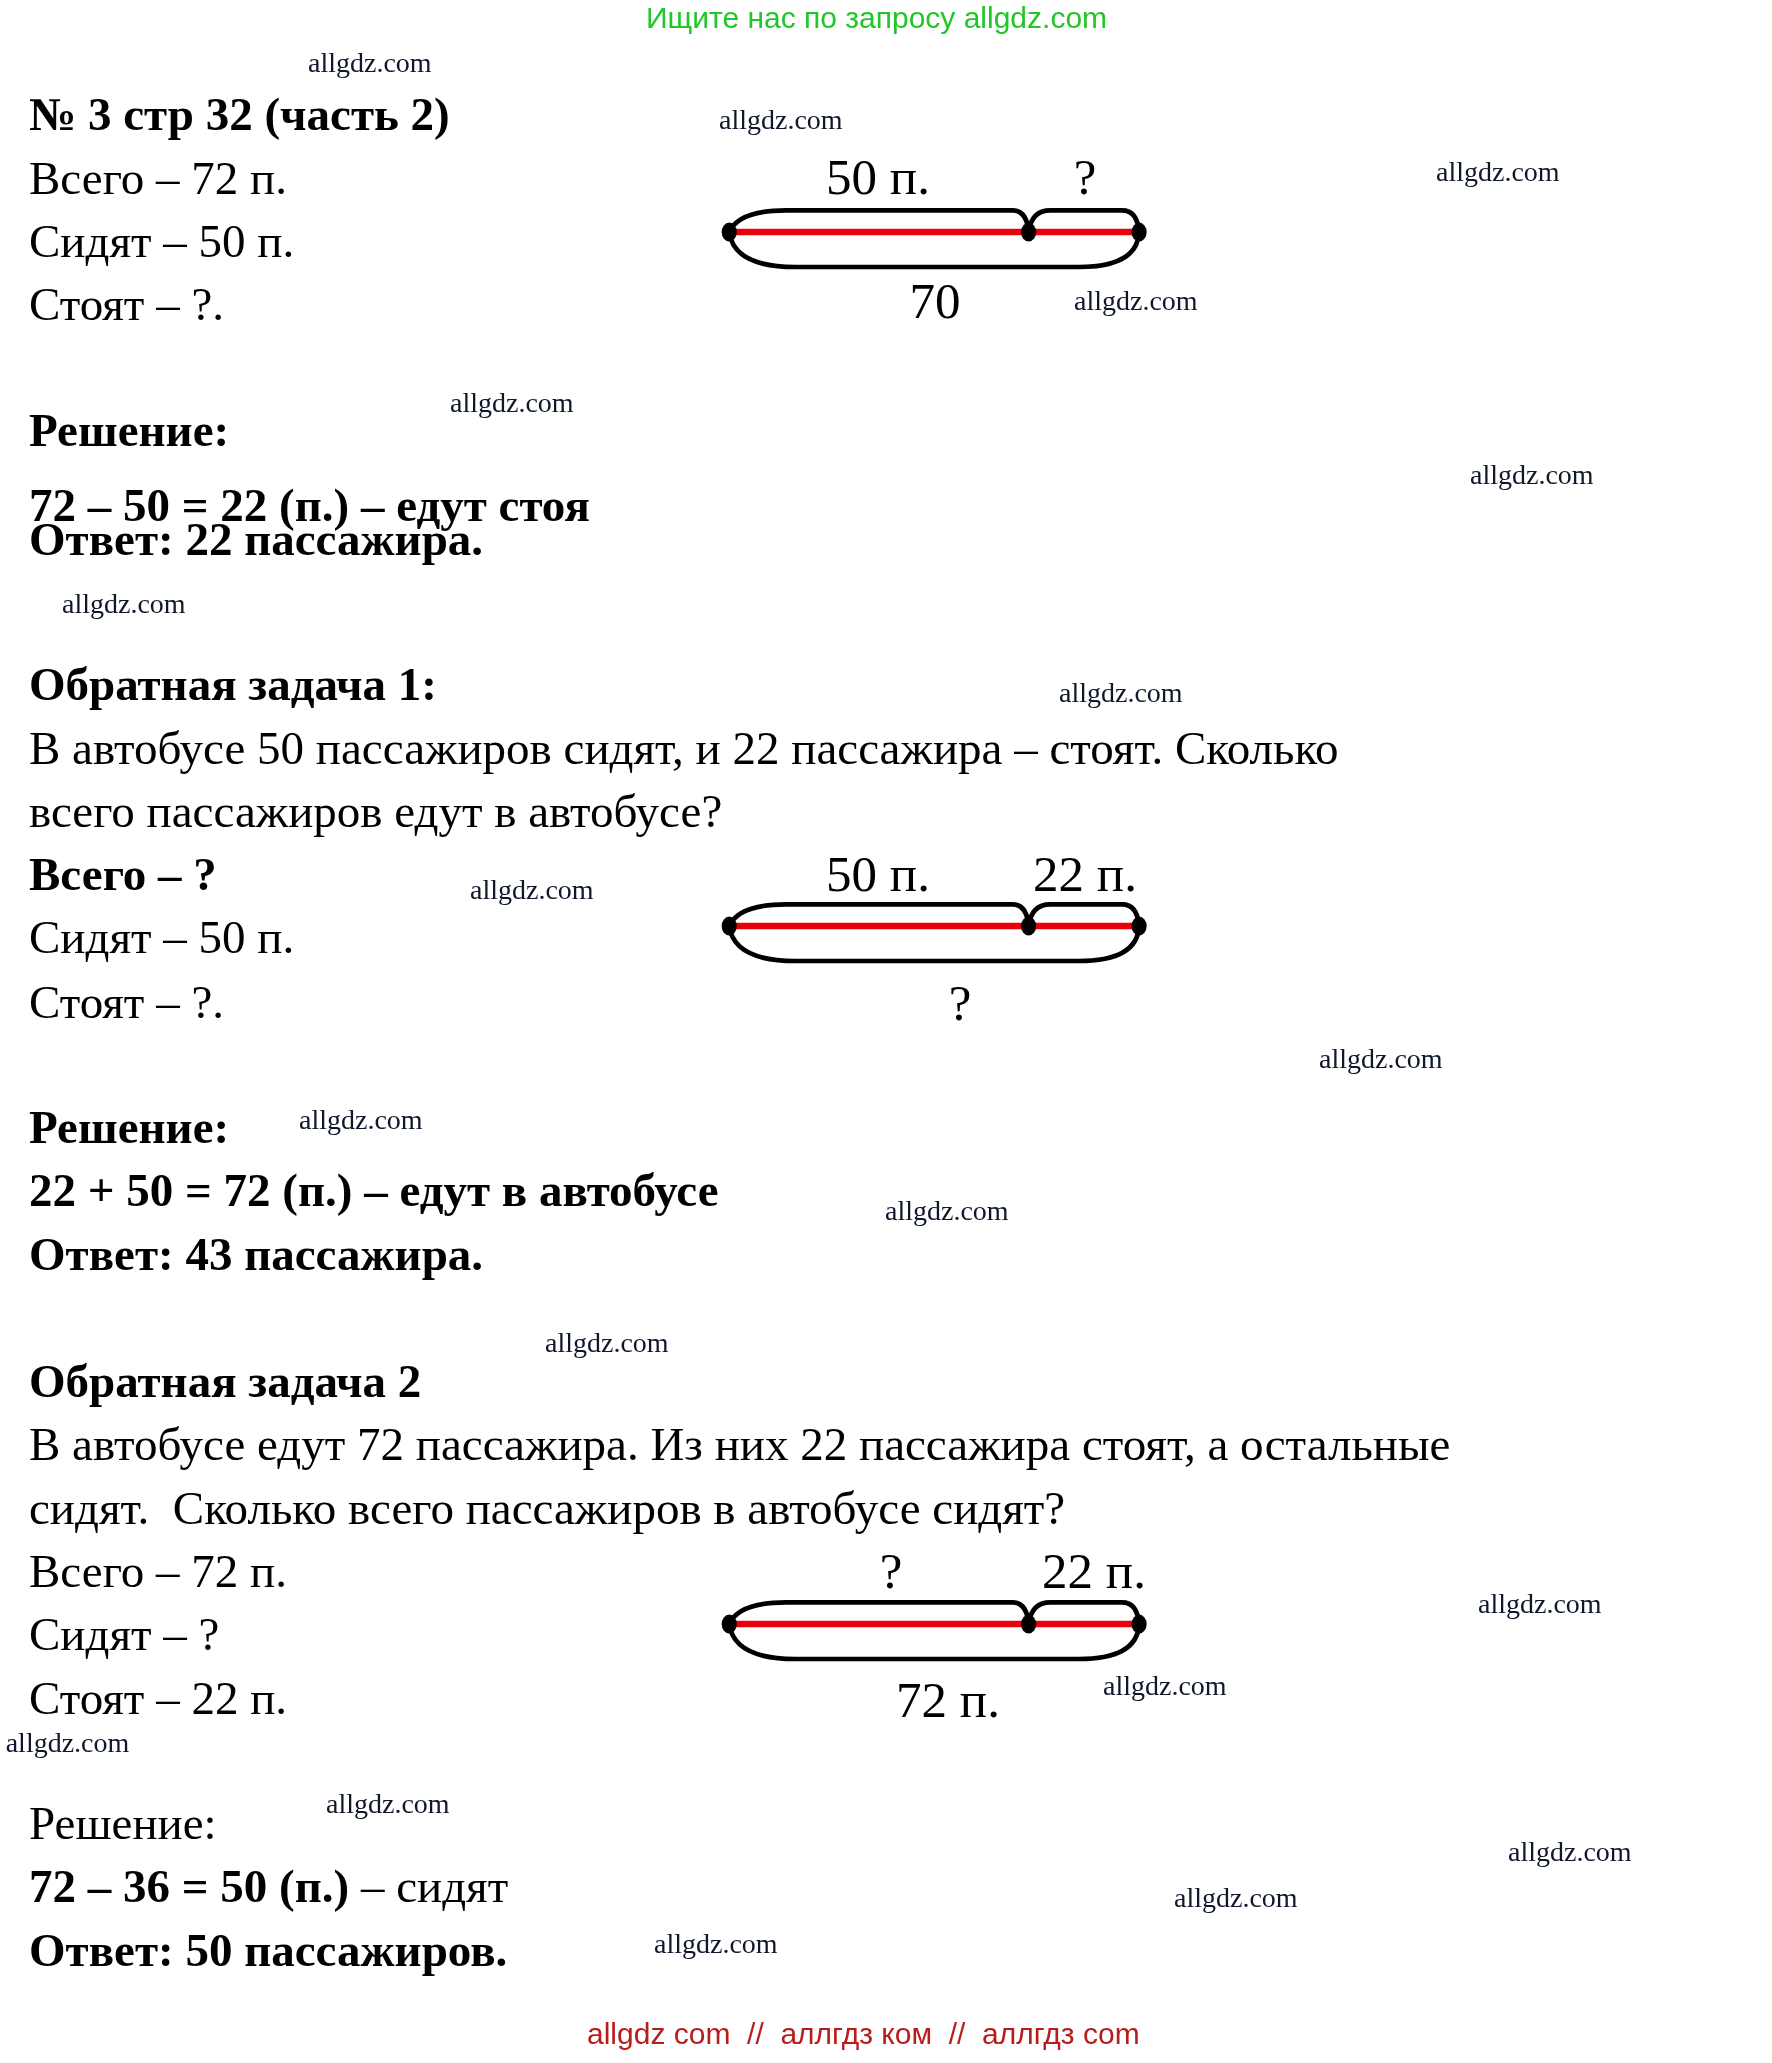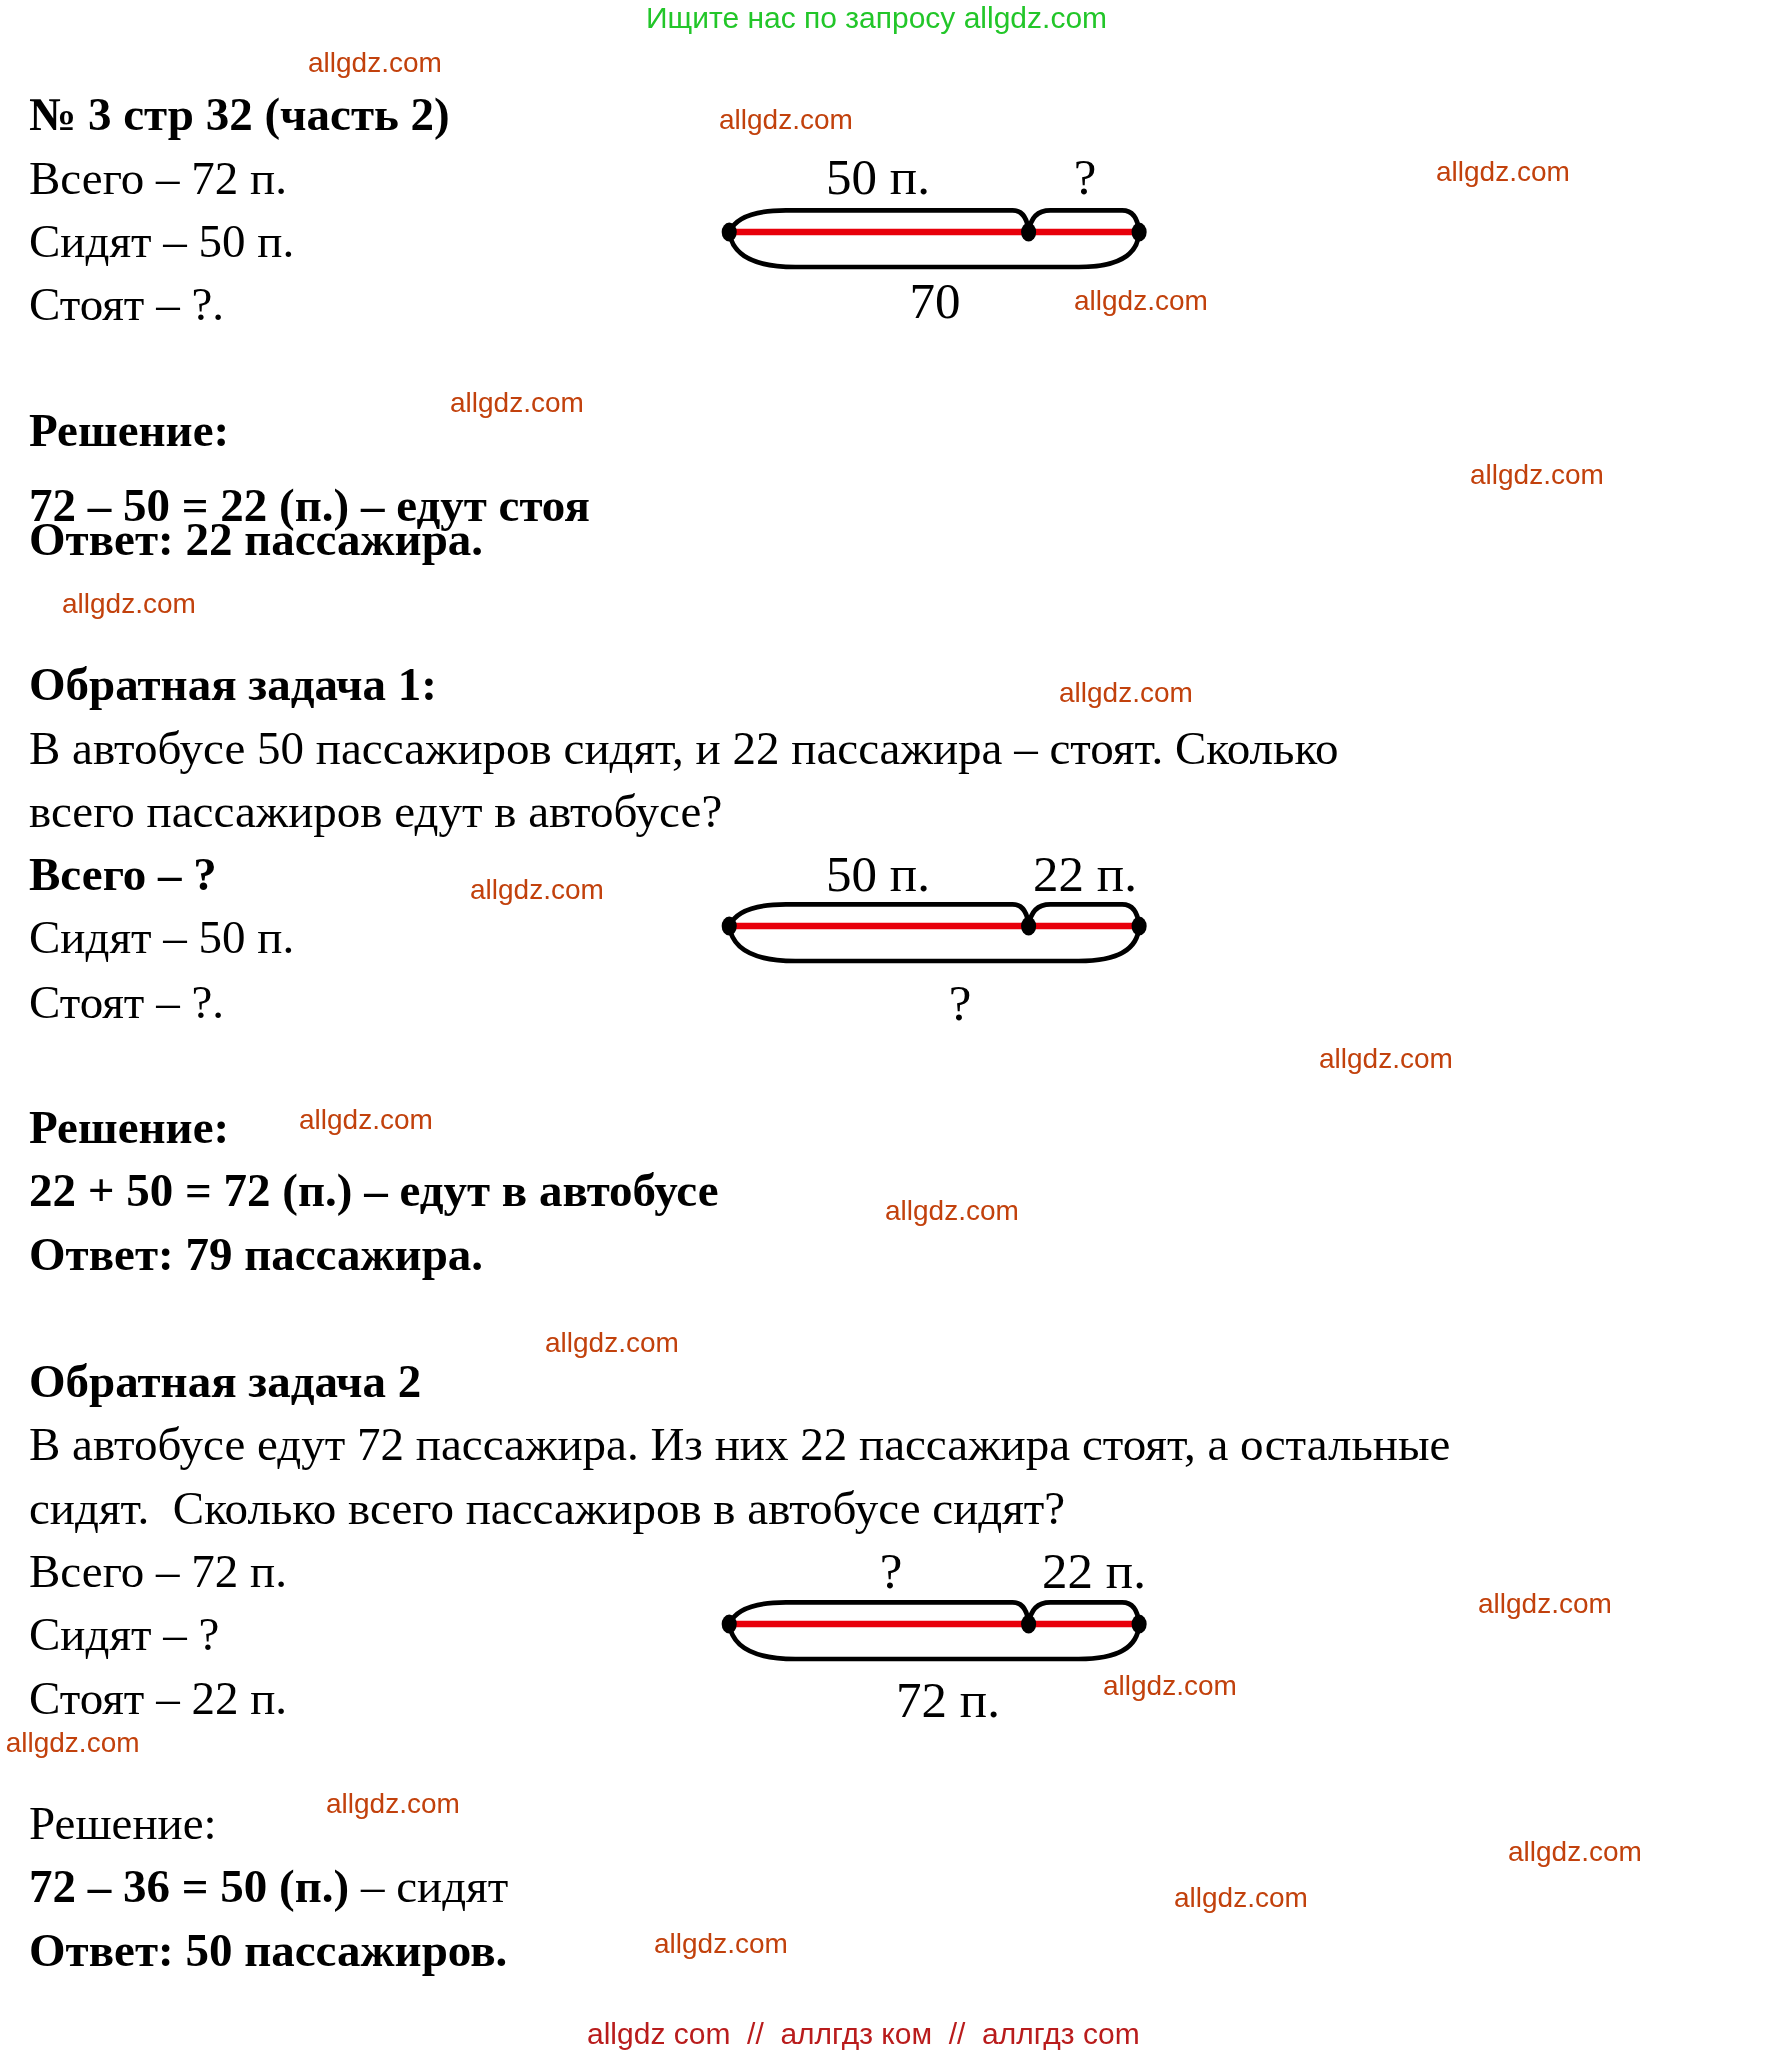--- a/index.html
+++ b/index.html
@@ -1,20 +1,20 @@
 <!DOCTYPE html>
 <html style="font-size:15px"><head>
 <meta charset="utf-8">
 <style>
   html, body { margin:0; padding:0; background:#ffffff; }
   body { width:1773px; height:2063px; position:relative; overflow:hidden; }
   .abs { position:absolute; white-space:nowrap; }
   .serif { font-family:"Liberation Serif","DejaVu Serif",serif; color:#000; font-size:47px; line-height:1; }
   .b { font-weight:bold; }
-  .wm { font-family:Liberation Sans, sans-serif; font-size:28px; color:#c2410c; line-height:1; }
+  .wm { font-family:Liberation Serif, serif; font-size:28px; color:#0f172a; line-height:1; }
   .hdr { font-family:"Liberation Sans","DejaVu Sans",sans-serif; font-size:30px; color:#22c629; line-height:1; }
   .ftr { font-family:"Liberation Sans","DejaVu Sans",sans-serif; font-size:30px; color:#b91c1c; line-height:1; }
   .lbl { font-family:"Liberation Serif","DejaVu Serif",serif; font-size:51px; color:#000; line-height:1; transform:translateX(-50%); }
   svg.diag { position:absolute; overflow:visible; }
 </style>
 </head>
 <body>
 
 <div class="abs hdr" style="left:646px; top:2.8px;">Ищите нас по запросу allgdz.com</div>
 
@@ -79,21 +79,21 @@
     <path d="M20 35 Q25 72 90 72 L390 72 Q452 72 454 35" fill="none" stroke="#000" stroke-width="5"></path>
     <line x1="20" y1="35" x2="454" y2="35" stroke="#e8000b" stroke-width="7"></line>
     <ellipse cx="20" cy="35" rx="8" ry="10" fill="#000"></ellipse>
     <ellipse cx="337" cy="35" rx="8" ry="10" fill="#000"></ellipse>
     <ellipse cx="454" cy="35" rx="8" ry="10" fill="#000"></ellipse>
   </svg>
   <div class="abs lbl" style="left:960px; top:978px;">?</div>
 
   <div class="abs serif b" style="left:29px; top:1104px;">Решение:</div>
   <div class="abs serif b" style="left:29px; top:1167px;">22 + 50 = 72 (п.) – едут в автобусе</div>
-  <div class="abs serif b" style="left:29px; top:1231px;">Ответ: 79 пассажира.</div>
+  <div class="abs serif b" style="left:29px; top:1231px;">Ответ: 43 пассажира.</div>
 </section>
 
 <section>
   <div class="abs serif b" style="left:29px; top:1358px;">Обратная задача 2</div>
   <div class="abs serif" style="left:29px; top:1421px;">В автобусе едут 72 пассажира. Из них 22 пассажира стоят, а остальные</div>
   <div class="abs serif" style="left:29px; top:1485px; white-space:pre;">сидят.  Сколько всего пассажиров в автобусе сидят?</div>
   <div class="abs serif" style="left:29px; top:1548px;">Всего – 72 п.</div>
   <div class="abs serif" style="left:29px; top:1611px;">Сидят – ?</div>
   <div class="abs serif" style="left:29px; top:1675px;">Стоят – 22 п.</div>
 

